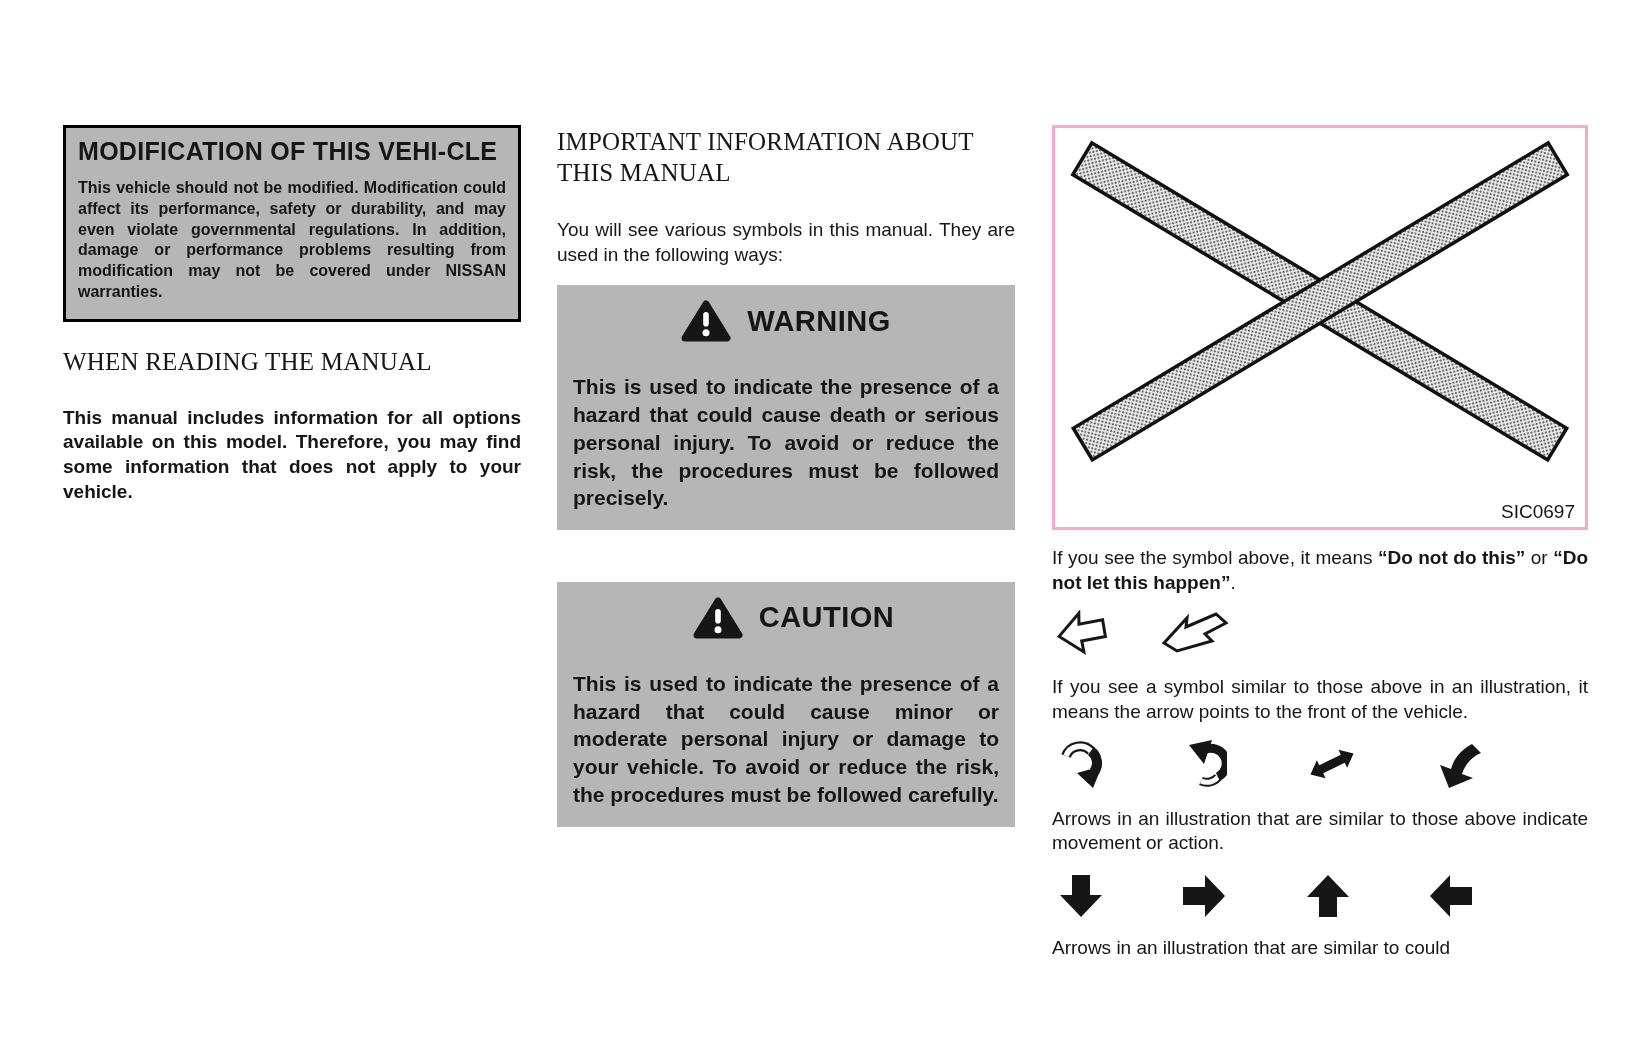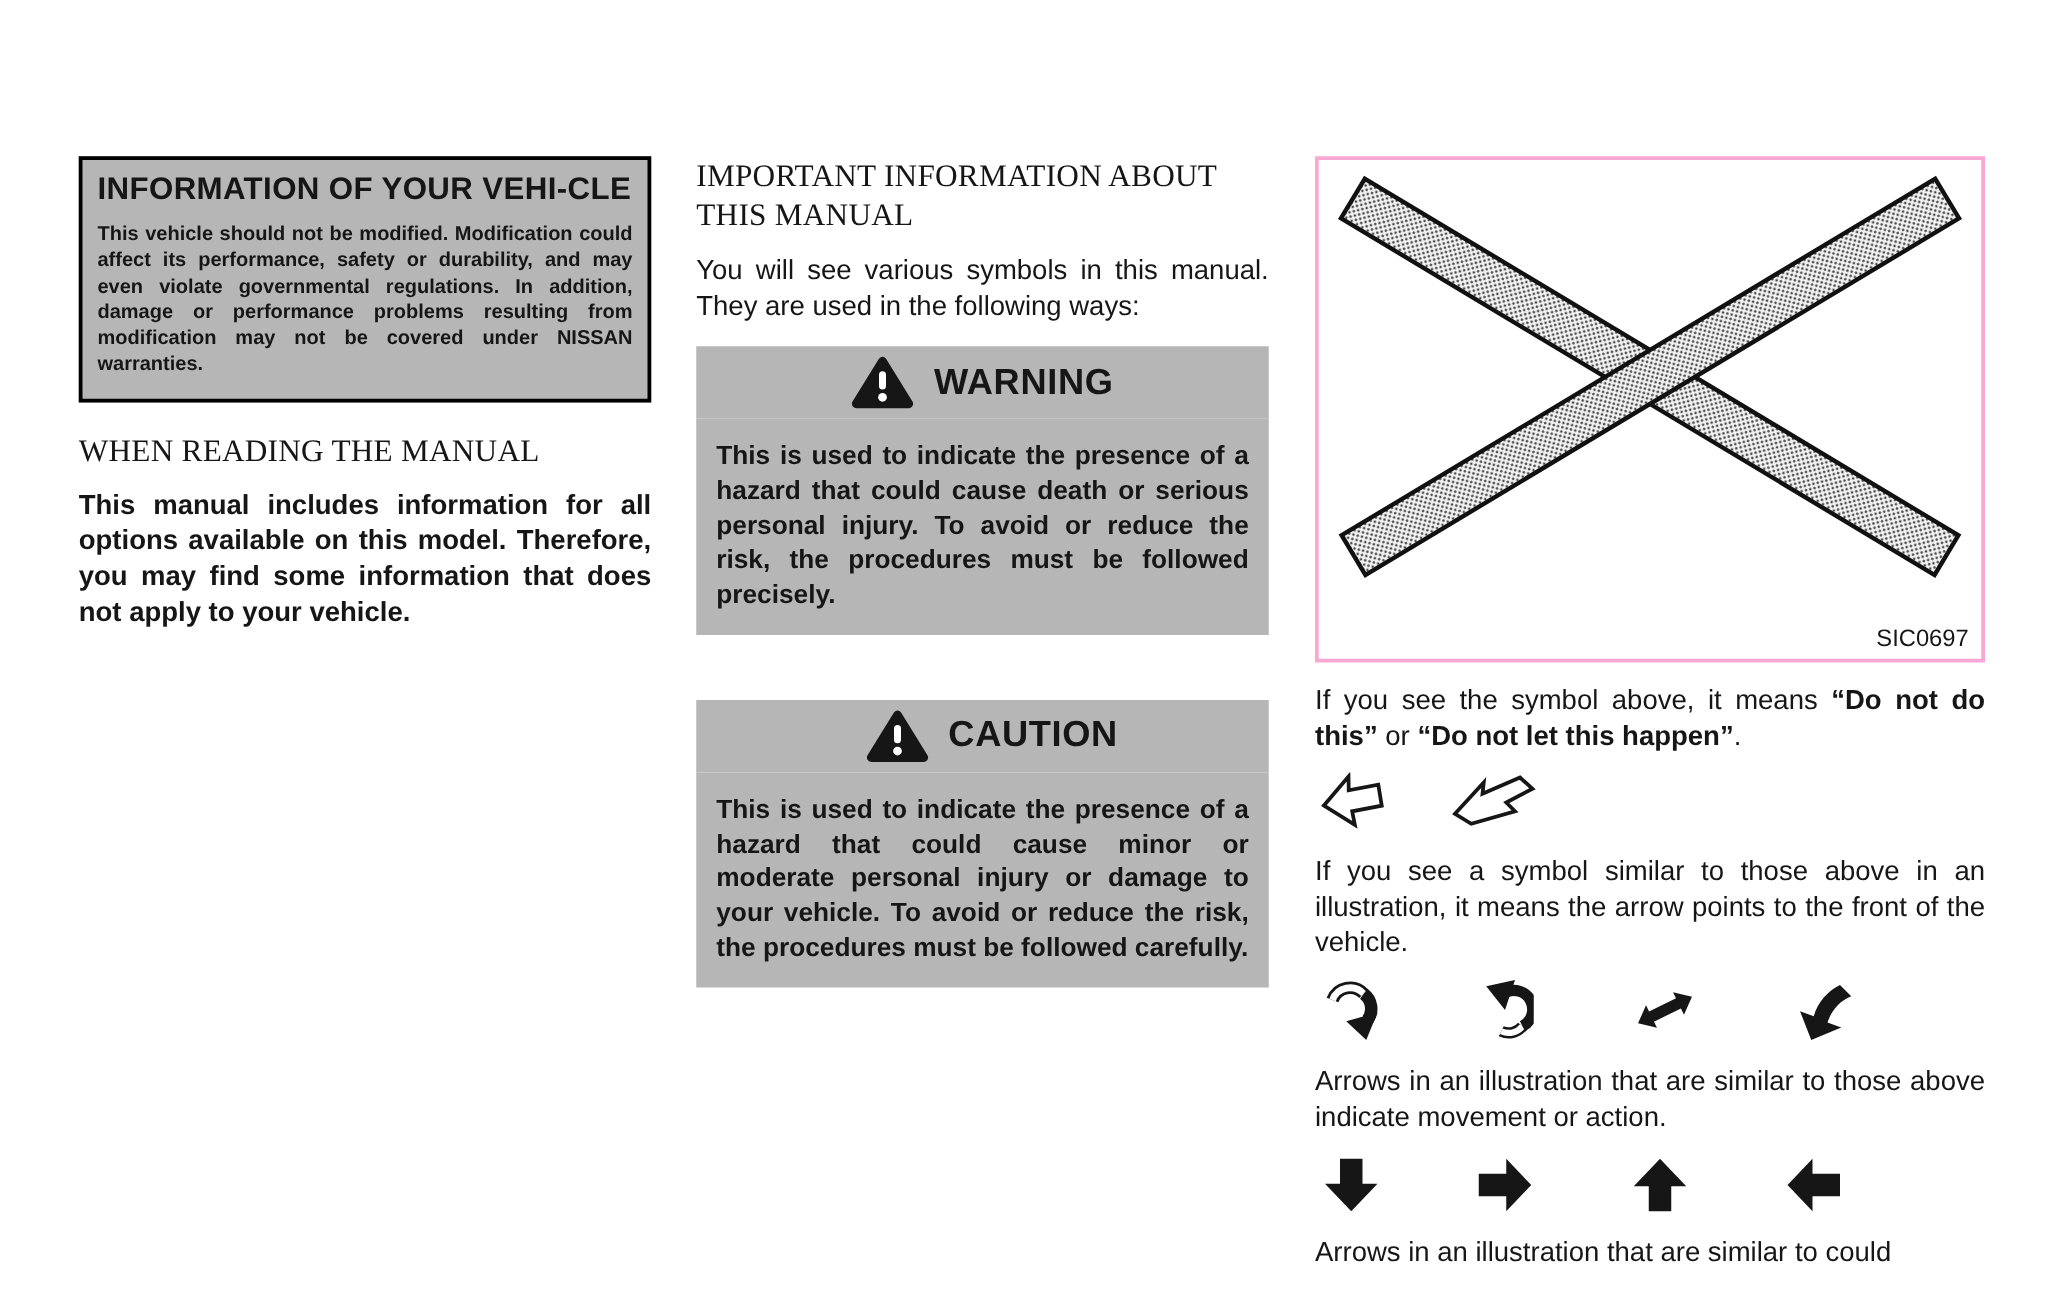--- a/index.html
+++ b/index.html
@@ -23,27 +23,27 @@
     letter-spacing:0.3px;text-align:justify;
   }
   .modbox-body{
     margin-top:12px;font-size:16px;font-weight:bold;
     line-height:1.3;text-align:justify;
   }
   .section-heading{
     font-size:25px;font-weight:normal;margin:0;letter-spacing:0.2px;font-family:Liberation Serif, serif;
   }
   #col-left .section-heading{margin-top:26px;}
-  .para{font-size:22px;line-height:1.3;text-align:justify;margin:14px 0 0 0;}
+  .para{font-size:19px;line-height:1.3;text-align:justify;margin:30px 0 0 0;}
   .para.bold{font-weight:bold;}
 
   
   #col-mid .section-heading{line-height:1.22;}
   .band{
-    background:#b6b6b6;height:58px;margin-top:18px;
+    background:#b6b6b6;height:72px;margin-top:18px;
     display:flex;align-items:center;justify-content:center;gap:16px;
   }
   .band-label{font-size:29px;font-weight:bold;letter-spacing:0.5px;}
   .band-body{
     background:#b6b6b6;margin-top:0;padding:16px 16px 18px 16px;
     font-size:21px;font-weight:bold;line-height:1.32;text-align:justify;
   }
   .caution-band{margin-top:52px;padding-left:15px;}
 
   
@@ -58,21 +58,21 @@
   .outline-arrows{gap:52px;margin:14px 0 2px 4px;height:50px;}
   .curved-arrows{width:428px;justify-content:space-between;margin:12px 0 0 4px;height:54px;}
   .block-arrows{width:416px;justify-content:space-between;margin:16px 0 2px 6px;height:48px;}
   .icon{display:block;}
 </style>
 </head>
 <body>
 
 <div class="col" id="col-left">
   <div class="modbox">
-    <div class="modbox-title">INFORMATION OF YOUR VEHI-CLE</div>
+    <div class="modbox-title">MODIFICATION OF THIS VEHI-CLE</div>
     <div class="modbox-body">This vehicle should not be modified. Modification could affect its performance, safety or durability, and may even violate governmental regulations. In addition, damage or performance problems resulting from modification may not be covered under NISSAN warranties.</div>
   </div>
   <h2 class="section-heading">WHEN READING THE MANUAL</h2>
   <p class="para bold">This manual includes information for all options available on this model. Therefore, you may find some information that does not apply to your vehicle.</p>
 </div>
 
 <div class="col" id="col-mid">
   <h2 class="section-heading">IMPORTANT INFORMATION ABOUT THIS MANUAL</h2>
   <p class="para">You will see various symbols in this manual. They are used in the following ways:</p>
 

